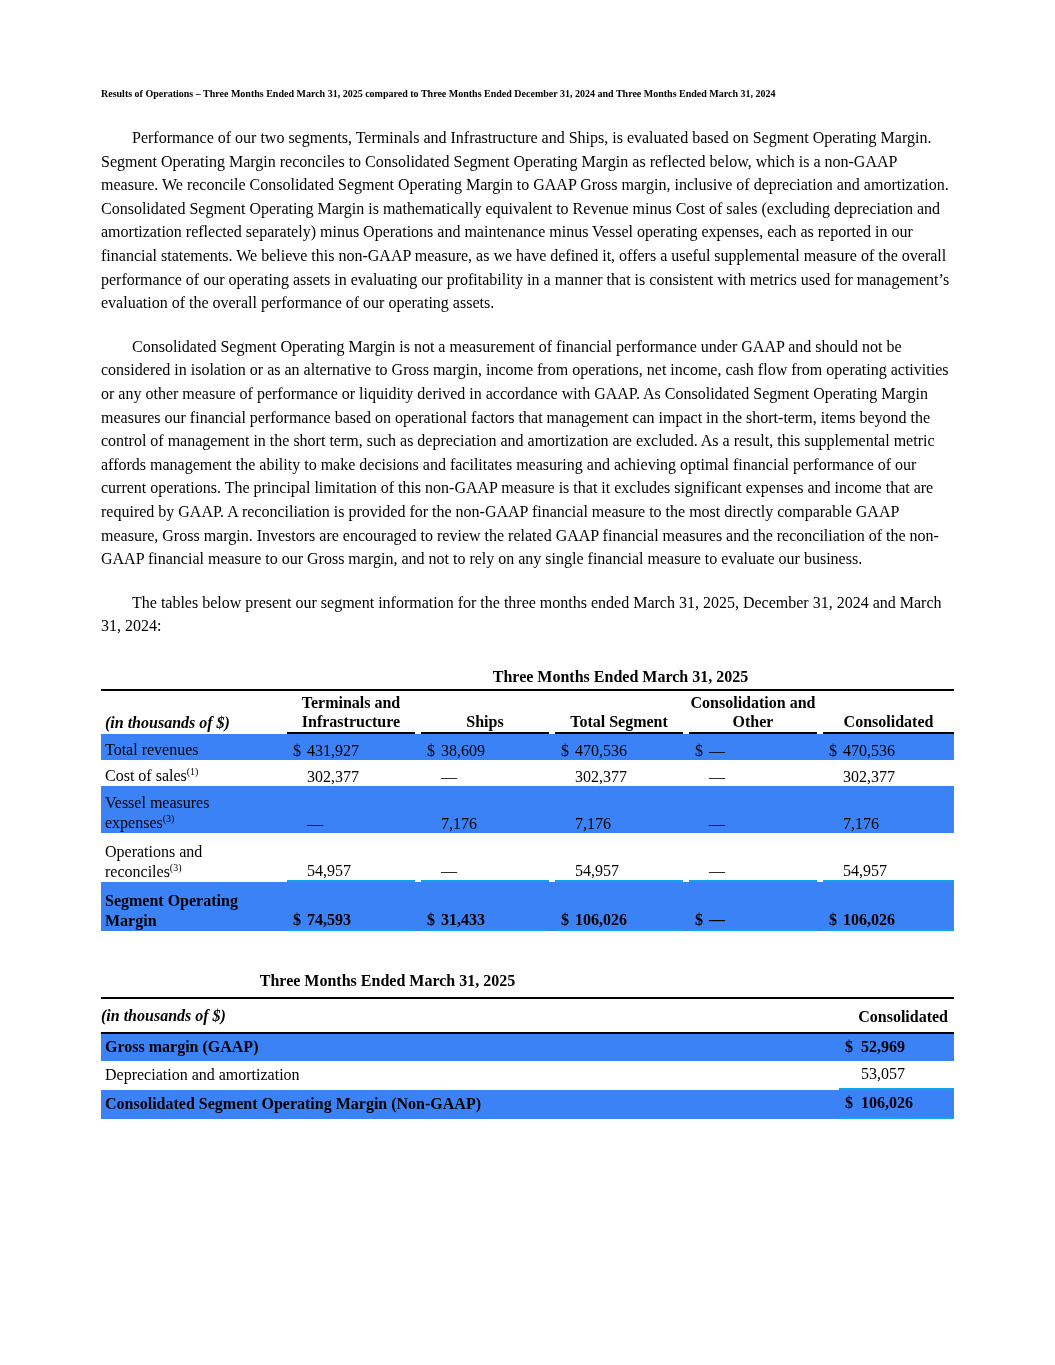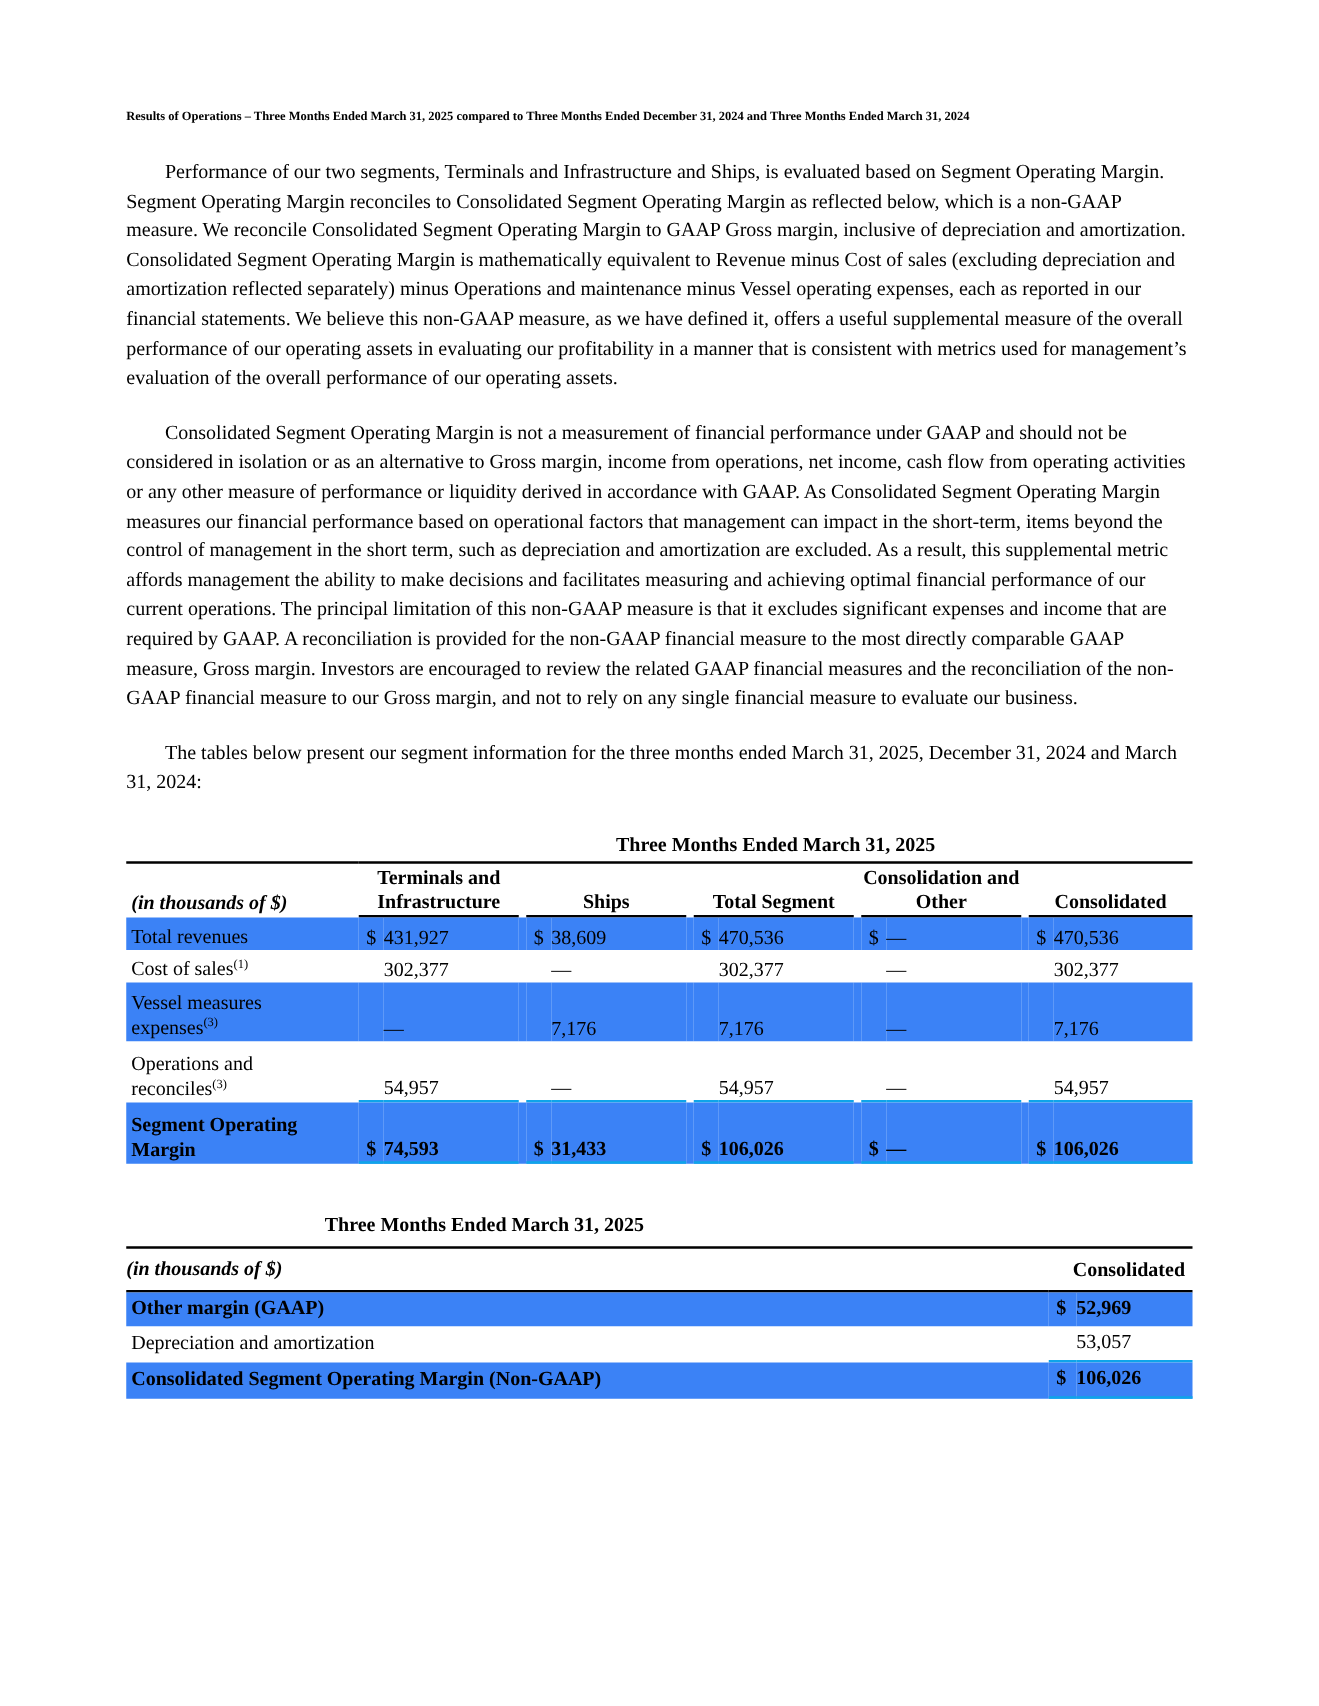--- a/index.html
+++ b/index.html
@@ -270,21 +270,21 @@
     </colgroup>
     <tbody>
         <tr class="caption-row">
       <td colspan="3" style="padding-right:280px">Three Months Ended March 31, 2025</td>
     </tr>
     <tr class="hdr-row">
       <td class="label">(in thousands of $)</td>
       <td colspan="2" class="right">Consolidated</td>
     </tr>
     <tr class="shade bold">
-      <td class="label sh">Other margin (GAAP)</td>
+      <td class="label sh">Gross margin (GAAP)</td>
       <td class="dollar sh">$</td>
       <td class="num sh">52,969</td>
     </tr>
     <tr>
       <td class="label">Depreciation and amortization</td>
       <td class="dollar botline"></td>
       <td class="num botline">53,057</td>
     </tr>
     <tr class="shade bold">
       <td class="label sh" style="height:29px">Consolidated Segment Operating Margin (Non-GAAP)</td>

